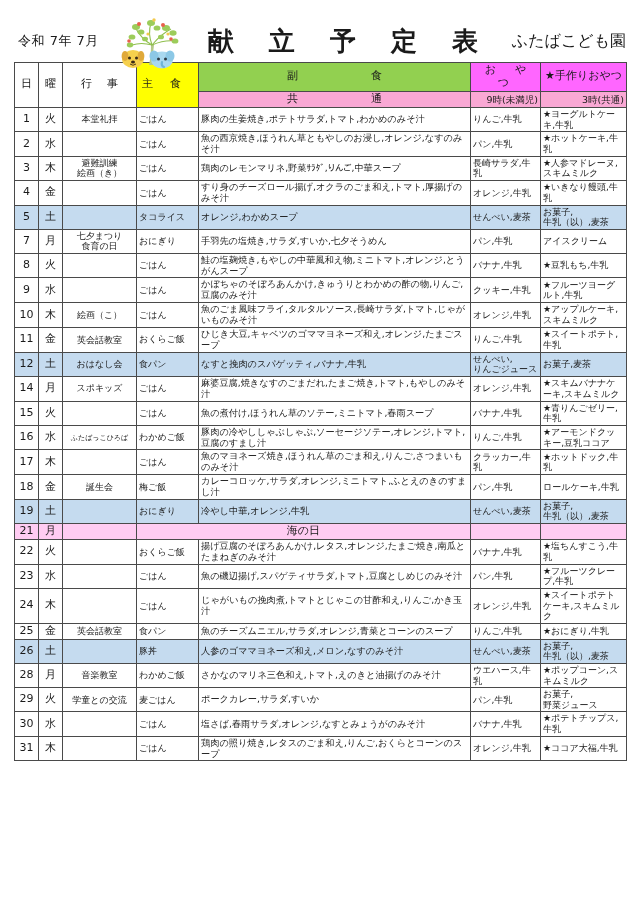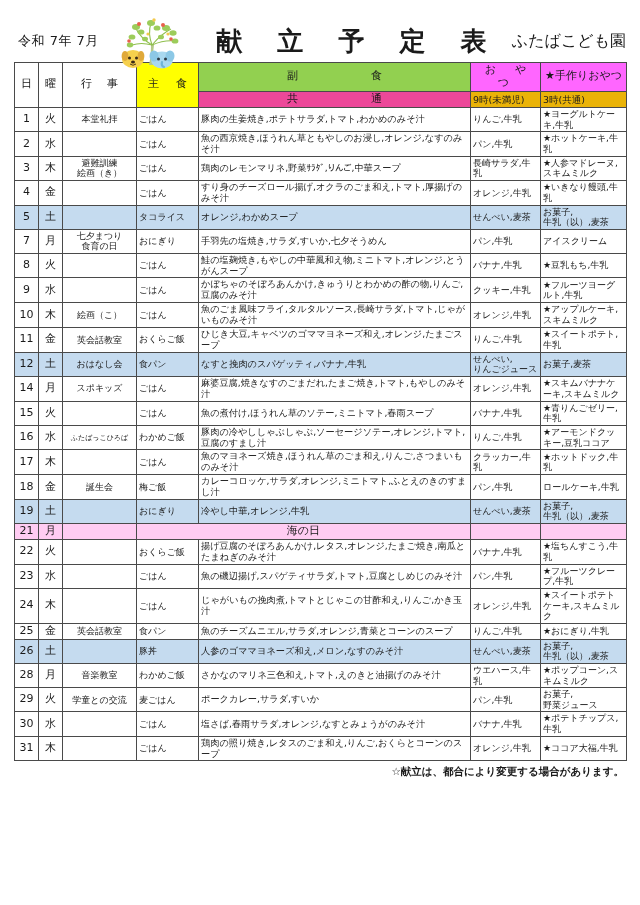--- a/index.html
+++ b/index.html
@@ -34,21 +34,20 @@
     padding-bottom: 2px;
   }
   .hdr-logo {
     width: 86px; height: 54px;
     position: relative;
     margin: 0 4px 0 6px;
     flex: 0 0 auto;
   }
   .hdr-title {
     flex: 1 1 auto;
-    text-align: center;
     font-size: 26px;
     font-weight: bold;
     letter-spacing: 13px;
     text-indent: 13px;
     font-family: "DejaVu Sans", "Liberation Sans", sans-serif;
     padding-bottom: 2px;
   }
   .hdr-school {
     font-size: 16px;
     white-space: nowrap;
@@ -84,51 +83,51 @@
 
   th.h-day, th.h-dow, th.h-event {
     text-align: center;
     font-size: 11px;
     letter-spacing: 2px;
     text-indent: 2px;
     background: #ffffff;
   }
   th.h-main {
     background: #ffff00;
-    text-align: center;
+    text-align: left;
     font-size: 11px;
     letter-spacing: 3px;
     text-indent: 3px;
   }
   th.h-side {
     background: #92d050;
     text-align: center;
     font-size: 11px;
     letter-spacing: 10px;
     text-indent: 10px;
     height: 15px;
   }
   th.h-side2 {
-    background: #ec4899;
+    background: #f9a8d4;
     text-align: center;
     font-size: 11px;
     letter-spacing: 10px;
     text-indent: 10px;
     height: 15px;
   }
   th.h-snack {
     background: #ff66ff;
     text-align: center;
     font-size: 11px;
     height: 15px;
   }
   th.h-snack.sp { letter-spacing: 4px; text-indent: 4px; }
   th.h-snacksub {
-    background: #eab308;
-    text-align: left;
+    background: #f9a8d4;
+    text-align: right;
     font-size: 9.5px;
     height: 15px;
   }
 
   td.d-day, td.d-dow {
     text-align: center;
     font-size: 11px;
   }
   td.d-event {
     text-align: center;
@@ -504,16 +503,15 @@
             <td class="d-event"></td>
             <td class="d-main">ごはん</td>
             <td class="d-side">鶏肉の照り焼き,レタスのごま和え,りんご,おくらとコーンのスープ</td>
             <td class="d-s9">オレンジ,牛乳</td>
             <td class="d-s3">★ココア大福,牛乳</td>
           </tr>
         </tbody>
     </table>
   </div>
 
-  <div class="note-change">☆献立は、都合により変更する場合があります。</div>
 
 
 </div>
 
 </body></html>

